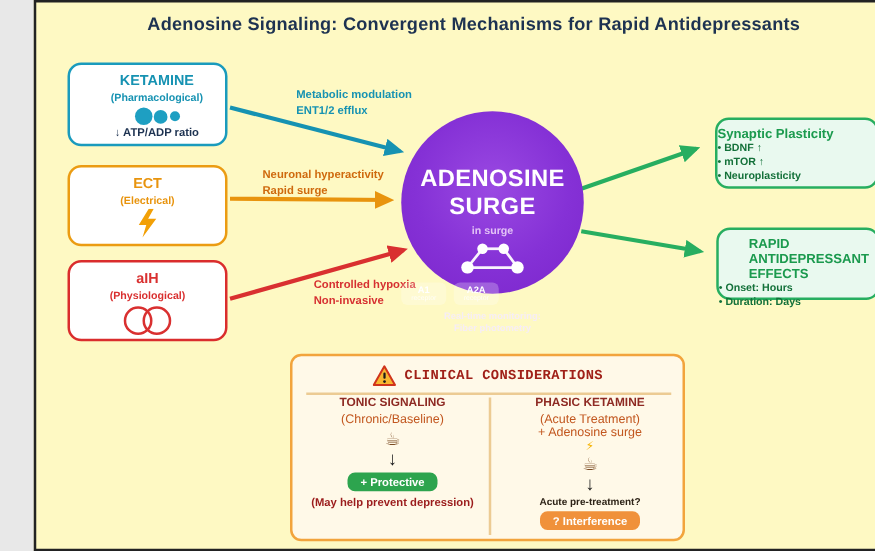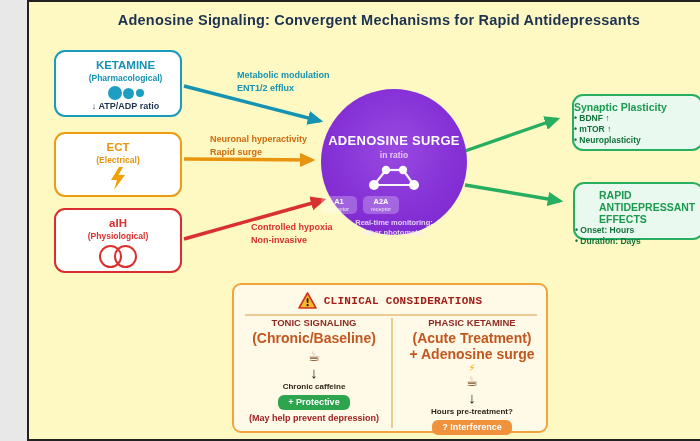--- a/index.html
+++ b/index.html
@@ -38,21 +38,21 @@
   .plabel { font-size:9px; font-weight:bold; line-height:12.5px; }
   #lab-teal { left:208px; top:67px; color:#1692b2; }
   #lab-orange { left:181px; top:131px; color:#cf6a0e; }
   #lab-red { left:222px; top:219px; color:#d63031; }
   
   #hub {
     left:292px; top:87px; width:146px; height:146px; border-radius:50%;
     background:radial-gradient(circle at 50% 42%, #9a49e2 0%, #8531d6 55%, #7b25cb 100%);
     text-align:center; color:#fff;
   }
-  #hub .htitle { margin-top:44px; font-size:13px; font-weight:bold; letter-spacing:.3px; }
+  #hub .htitle { margin-top:44px; font-size:19px; font-weight:bold; letter-spacing:.3px; }
   #hub .hsub { font-size:8.5px; color:rgba(255,240,255,.75); font-weight:bold; margin-top:2px; }
   #hub .mol { margin-top:4px; height:26px; }
   .chips { display:flex; justify-content:flex-start; gap:6px; margin-top:2px; }
   .chip {
     width:36px; border-radius:5px; background:rgba(255,255,255,.25);
     padding:2px 0 2px; line-height:1;
   }
   .chip .cn { font-size:7.5px; font-weight:bold; color:#fff; }
   .chip .cl { font-size:5.5px; color:rgba(255,255,255,.85); margin-top:1px; }
   .mon { font-size:7.5px; font-weight:bold; color:rgba(245,235,255,.85); margin-top:4px; line-height:9.5px; }
@@ -70,21 +70,21 @@
     left:203px; top:281px; width:316px; height:150px;
     background:#fff9e8; border:2px solid #f2a43c; border-radius:9px;
   }
   .chead { position:absolute; left:0; top:7px; width:100%; display:flex; align-items:center; justify-content:center; gap:7px;font-family:Liberation Mono, monospace; }
   .chead .ct { font-size:11px; font-weight:bold; color:#a02018; letter-spacing:.3px; }
   .hrule { position:absolute; left:11px; top:29px; width:292px; height:1.5px; background:#eccb93; }
   .vrule { position:absolute; left:157px; top:33px; width:1.5px; height:110px; background:#eccb93; }
   .ccol { position:absolute; top:32px; width:150px; text-align:center; }
   #col-tonic { left:5px; } #col-phasic { left:163px; }
   .ccol .t1 { font-size:9.5px; font-weight:bold; color:#8e2a23; }
-  .ccol .t2 { font-size:14px; font-weight:bold; color:#c2571f; margin-top:2px; }
+  .ccol .t2 { font-size:10px; font-weight:normal; color:#c2571f; margin-top:2px; }
   .coffee { font-size:14px; color:#7a4a21; line-height:16px; margin-top:2px; }
   .bolt-sm { font-size:10px; color:#f5b301; line-height:10px; margin-top:1px; }
   .darr { font-size:15px; font-weight:bold; color:#1a1a1a; line-height:15px; margin-top:1px; }
   .clab { font-size:8px; font-weight:bold; color:#2e2418; margin-top:2px; }
   .badge {
     display:inline-block; margin-top:3px; padding:2.5px 10px; border-radius:6px;
     font-size:9px; font-weight:bold; color:#fff;text-align:right;
   }
   .badge.green { background:#2da44e; }
   .badge.orange { background:#f0913b; }
@@ -156,21 +156,21 @@
     <div>Neuronal hyperactivity</div>
     <div>Rapid surge</div>
   </div>
   <div class="abs plabel" id="lab-red">
     <div>Controlled hypoxia</div>
     <div>Non-invasive</div>
   </div>
 
   <div class="abs" id="hub">
     <div class="htitle">ADENOSINE SURGE</div>
-    <div class="hsub">in ratio</div>
+    <div class="hsub">in surge</div>
     <svg class="mol" width="58" height="26" viewBox="0 0 58 26">
       <g stroke="#ffffff" stroke-width="2.2" opacity="0.95">
         <line x1="9" y1="21" x2="21" y2="6"></line>
         <line x1="21" y1="6" x2="38" y2="6"></line>
         <line x1="38" y1="6" x2="49" y2="21"></line>
         <line x1="9" y1="21" x2="49" y2="21"></line>
       </g>
       <g fill="#ffffff">
         <circle cx="9" cy="21" r="5"></circle>
           <circle cx="21" cy="6" r="4.2"></circle>
@@ -217,30 +217,29 @@
       <span class="ct">CLINICAL CONSIDERATIONS</span>
     </div>
     <div class="hrule"></div>
     <div class="vrule"></div>
 
     <div class="ccol" id="col-tonic">
       <div class="t1">TONIC SIGNALING</div>
       <div class="t2">(Chronic/Baseline)</div>
       <div class="coffee">☕</div>
       <div class="darr">↓</div>
-      <div class="clab">Chronic caffeine</div>
       <div><span class="badge green">+ Protective</span></div>
       <div class="cnote">(May help prevent depression)</div>
     </div>
 
     <div class="ccol" id="col-phasic">
       <div class="t1">PHASIC KETAMINE</div>
       <div class="t2">(Acute Treatment)</div>
       <div class="t2" style="margin-top:0">+ Adenosine surge</div>
       <div class="bolt-sm">⚡</div>
       <div class="coffee" style="margin-top:0">☕</div>
       <div class="darr">↓</div>
-      <div class="clab">Hours pre-treatment?</div>
+      <div class="clab">Acute pre-treatment?</div>
       <div><span class="badge orange">? Interference</span></div>
     </div>
   </div>
 
 </div>
 
 </body></html>

